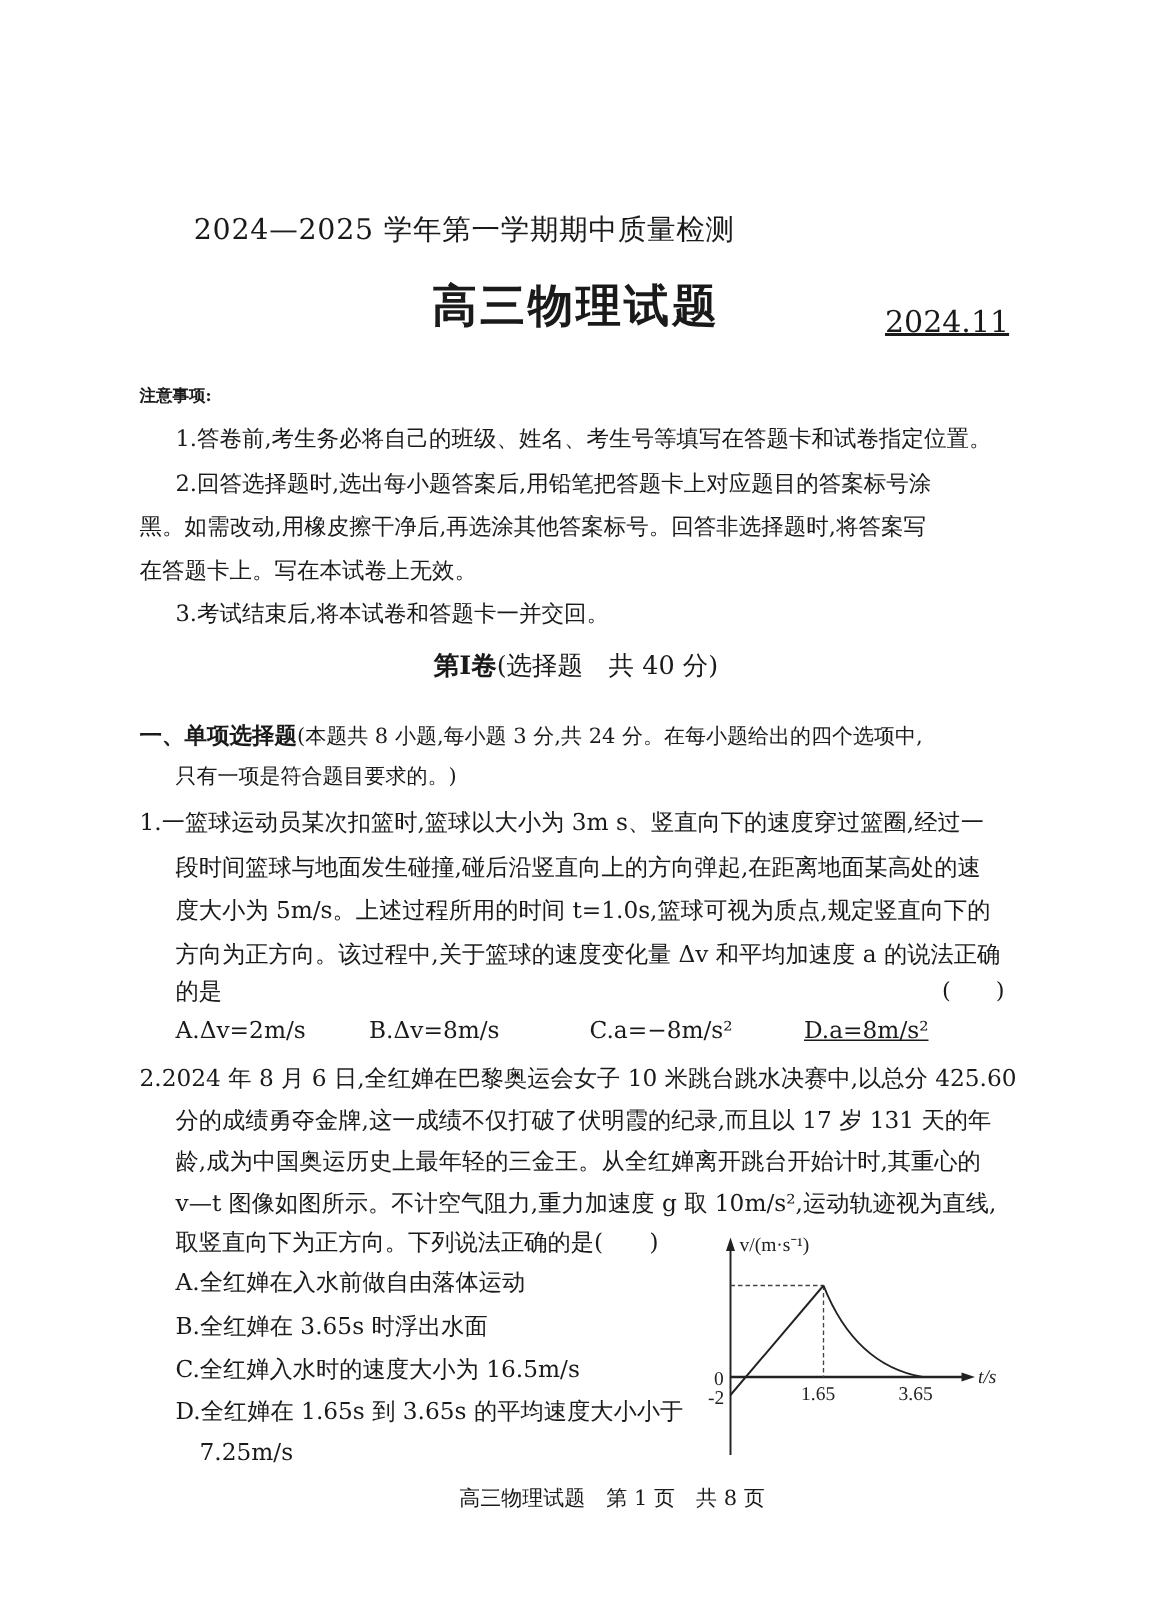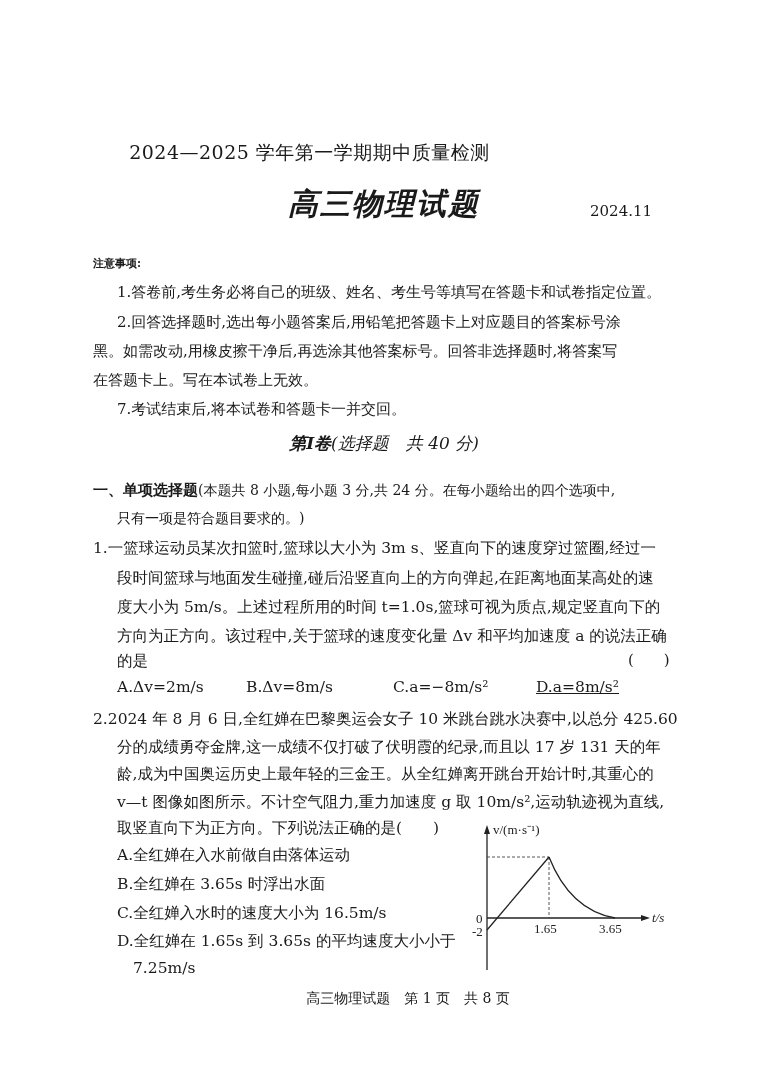--- a/index.html
+++ b/index.html
@@ -1,44 +1,44 @@
 <!DOCTYPE html>
 <html><head>
 <meta charset="utf-8">
 <style>
   html, body { margin: 0; padding: 0; background: #ffffff; }
   body { width: 768px; height: 1066px; position: relative; overflow: hidden;
          font-family: "DejaVu Serif", "Liberation Serif", serif; color: #1a1a1a; }
   .abs { position: absolute; white-space: nowrap; }
   .subtitle { top: 140px; left: 0; width: 619px; text-align: center; font-size: 19px; letter-spacing: 0.5px; }
-  .title { top: 184px; left: 0; width: 768px; text-align: center; font-size: 30px; font-weight: bold; letter-spacing: 2px; font-style: italic; }
-  .date { top: 202px; left: 590px; font-size: 15px; }
+  .title { top: 184px; left: 0; width: 768px; text-align: center; font-size: 30px; font-weight: bold; letter-spacing: 2px; }
+  .date { top: 202px; left: 590px; font-size: 20px; text-decoration: underline; }
   .notice-head { top: 256px; left: 93px; font-size: 11px; font-weight: bold; }
   .line { font-size: 15px; line-height: 18px; }
-  .section-head { top: 432px; left: 0; width: 768px; text-align: center; font-size: 17px; font-style: italic; }
+  .section-head { top: 432px; left: 0; width: 768px; text-align: center; font-size: 17px; }
   .section-head b { font-weight: bold; }
   .bold { font-weight: bold; }
   .q-text { font-size: 15.5px; }
   .paren { font-size: 15px; }
   .footer { top: 990px; left: 0; width: 768px; text-align: center; font-size: 14px; padding-left: 24px; }
   svg text { font-family: "Liberation Serif", serif; }
 </style>
 </head>
 <body>
 
 <div class="abs subtitle">2024—2025 学年第一学期期中质量检测</div>
 <div class="abs title">高三物理试题</div>
 <div class="abs date">2024.11</div>
 
 <div class="abs notice-head">注意事项:</div>
 <div class="abs line" style="top:283px;left:117px;">1.答卷前,考生务必将自己的班级、姓名、考生号等填写在答题卡和试卷指定位置。</div>
 <div class="abs line" style="top:313px;left:117px;">2.回答选择题时,选出每小题答案后,用铅笔把答题卡上对应题目的答案标号涂</div>
 <div class="abs line" style="top:342px;left:93px;">黑。如需改动,用橡皮擦干净后,再选涂其他答案标号。回答非选择题时,将答案写</div>
 <div class="abs line" style="top:371px;left:93px;">在答题卡上。写在本试卷上无效。</div>
-<div class="abs line" style="top:400px;left:117px;">7.考试结束后,将本试卷和答题卡一并交回。</div>
+<div class="abs line" style="top:400px;left:117px;">3.考试结束后,将本试卷和答题卡一并交回。</div>
 
 <div class="abs section-head">
   <b>第Ⅰ卷</b><span>(选择题　共 40 分)</span>
 </div>
 
 <div class="abs line" style="top:481px;left:93px;">
   <span class="bold">一、单项选择题</span><span style="font-size:14px;">(本题共 8 小题,每小题 3 分,共 24 分。在每小题给出的四个选项中,</span>
 </div>
 <div class="abs line" style="top:509px;left:117px;font-size:14px;">只有一项是符合题目要求的。)</div>
 

